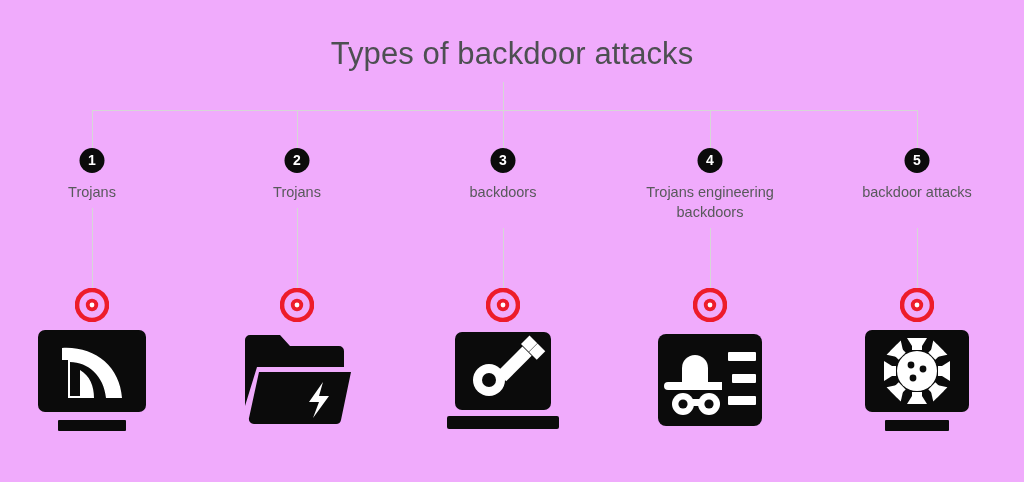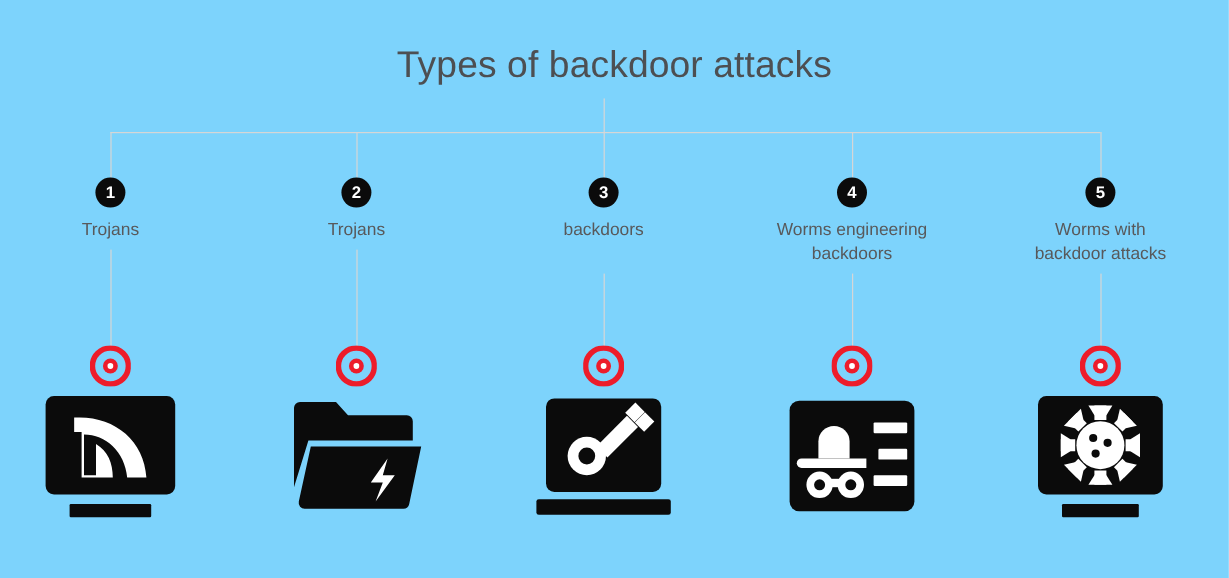--- a/index.html
+++ b/index.html
@@ -12,21 +12,21 @@
     height: 482px;
     font-family: "Liberation Sans", sans-serif;
     overflow: hidden;
     position: relative;
   }
 
   #infographic {
     position: relative;
     width: 1024px;
     height: 482px;
-    background: #7dd3fc;
+    background: #f0abfc;
   }
 
   
   .title {
     position: absolute;
     top: 34px;
     left: 0;
     width: 1024px;
     text-align: center;
     font-size: 31px;
@@ -228,21 +228,21 @@
         </g>
         <circle cx="46" cy="60" r="7" fill="#0b0b0b"></circle>
       </svg>
     </div>
   </div>
 
   <div class="col col-3">
     <div class="drop-top"></div>
     <div class="badge">4</div>
     <div class="label">
-      <div>Worms engineering</div>
+      <div>Trojans engineering</div>
       <div>backdoors</div>
     </div>
     <div class="drop-bottom drop-2line"></div>
 
     <div class="target target-pos">
       <svg width="34" height="34" viewBox="0 0 34 34" aria-hidden="true">
         <circle cx="17" cy="17" r="15" fill="none" stroke="#ED1C2A" stroke-width="4.6"></circle>
         <circle cx="17" cy="17" r="6.2" fill="#ED1C2A"></circle>
         <circle cx="17" cy="17" r="2.4" fill="#ffffff"></circle>
       </svg>
@@ -264,21 +264,20 @@
         <circle cx="33" cy="84" r="4.6" fill="#0b0b0b"></circle>
         <circle cx="59" cy="84" r="4.6" fill="#0b0b0b"></circle>
       </svg>
     </div>
   </div>
 
   <div class="col col-4">
     <div class="drop-top"></div>
     <div class="badge">5</div>
     <div class="label">
-      <div>Worms with</div>
       <div>backdoor attacks</div>
     </div>
     <div class="drop-bottom drop-2line"></div>
 
     <div class="target target-pos">
       <svg width="34" height="34" viewBox="0 0 34 34" aria-hidden="true">
         <circle cx="17" cy="17" r="15" fill="none" stroke="#ED1C2A" stroke-width="4.6"></circle>
         <circle cx="17" cy="17" r="6.2" fill="#ED1C2A"></circle>
         <circle cx="17" cy="17" r="2.4" fill="#ffffff"></circle>
       </svg>

